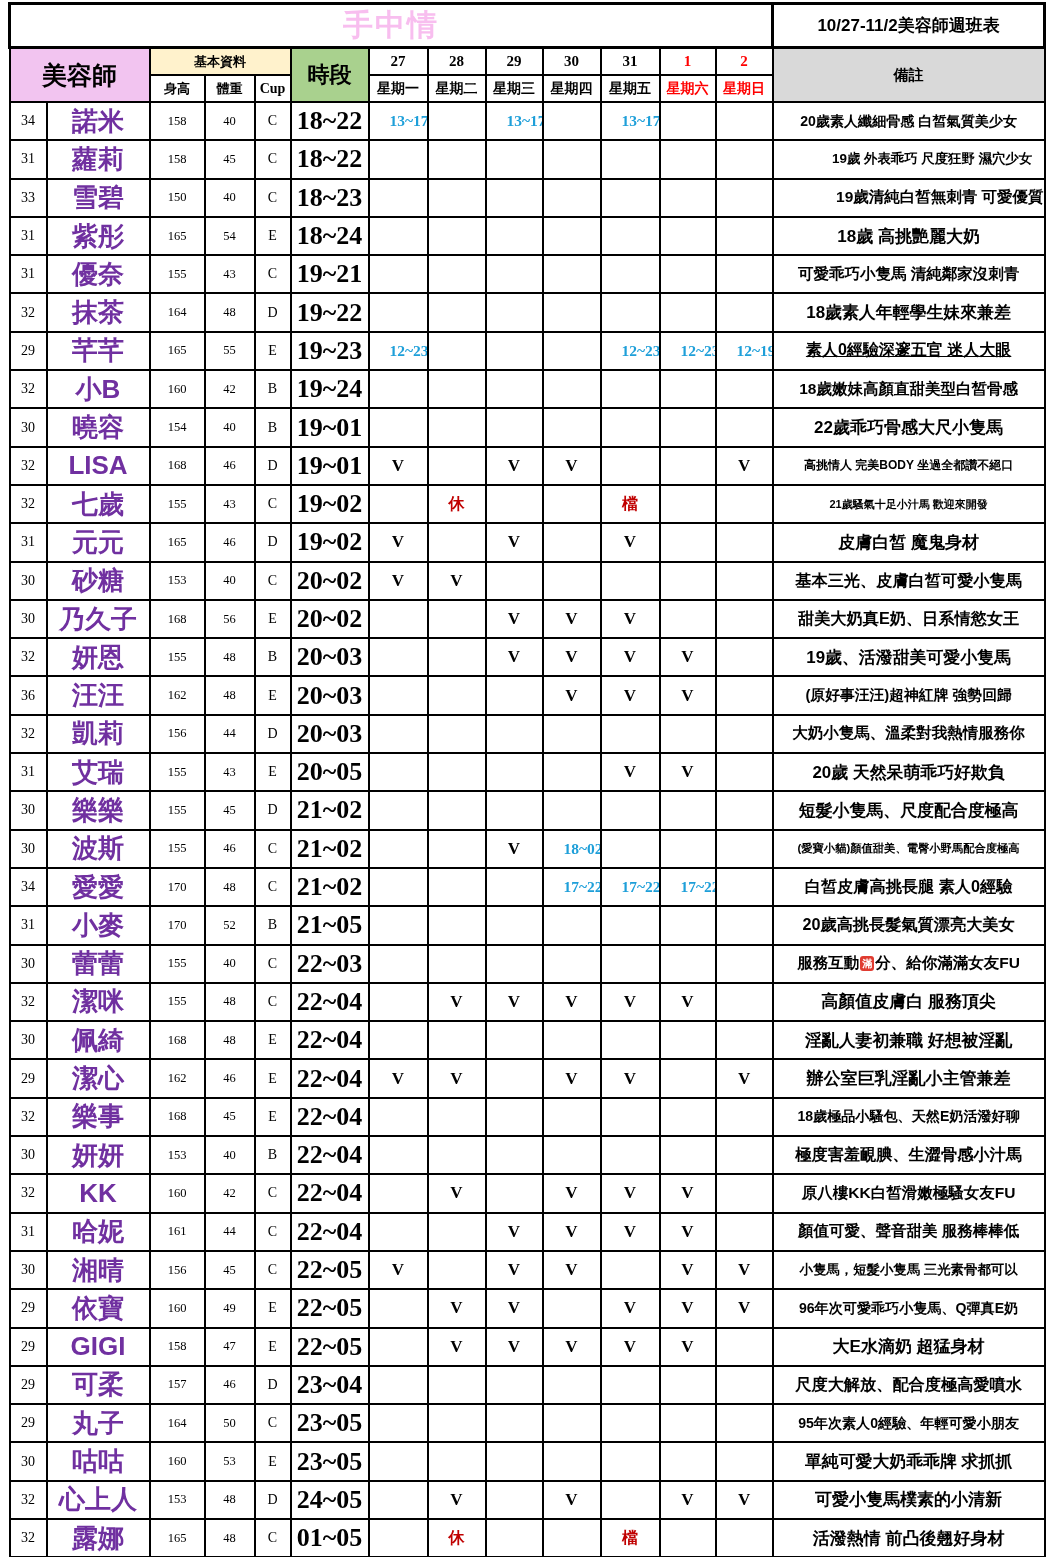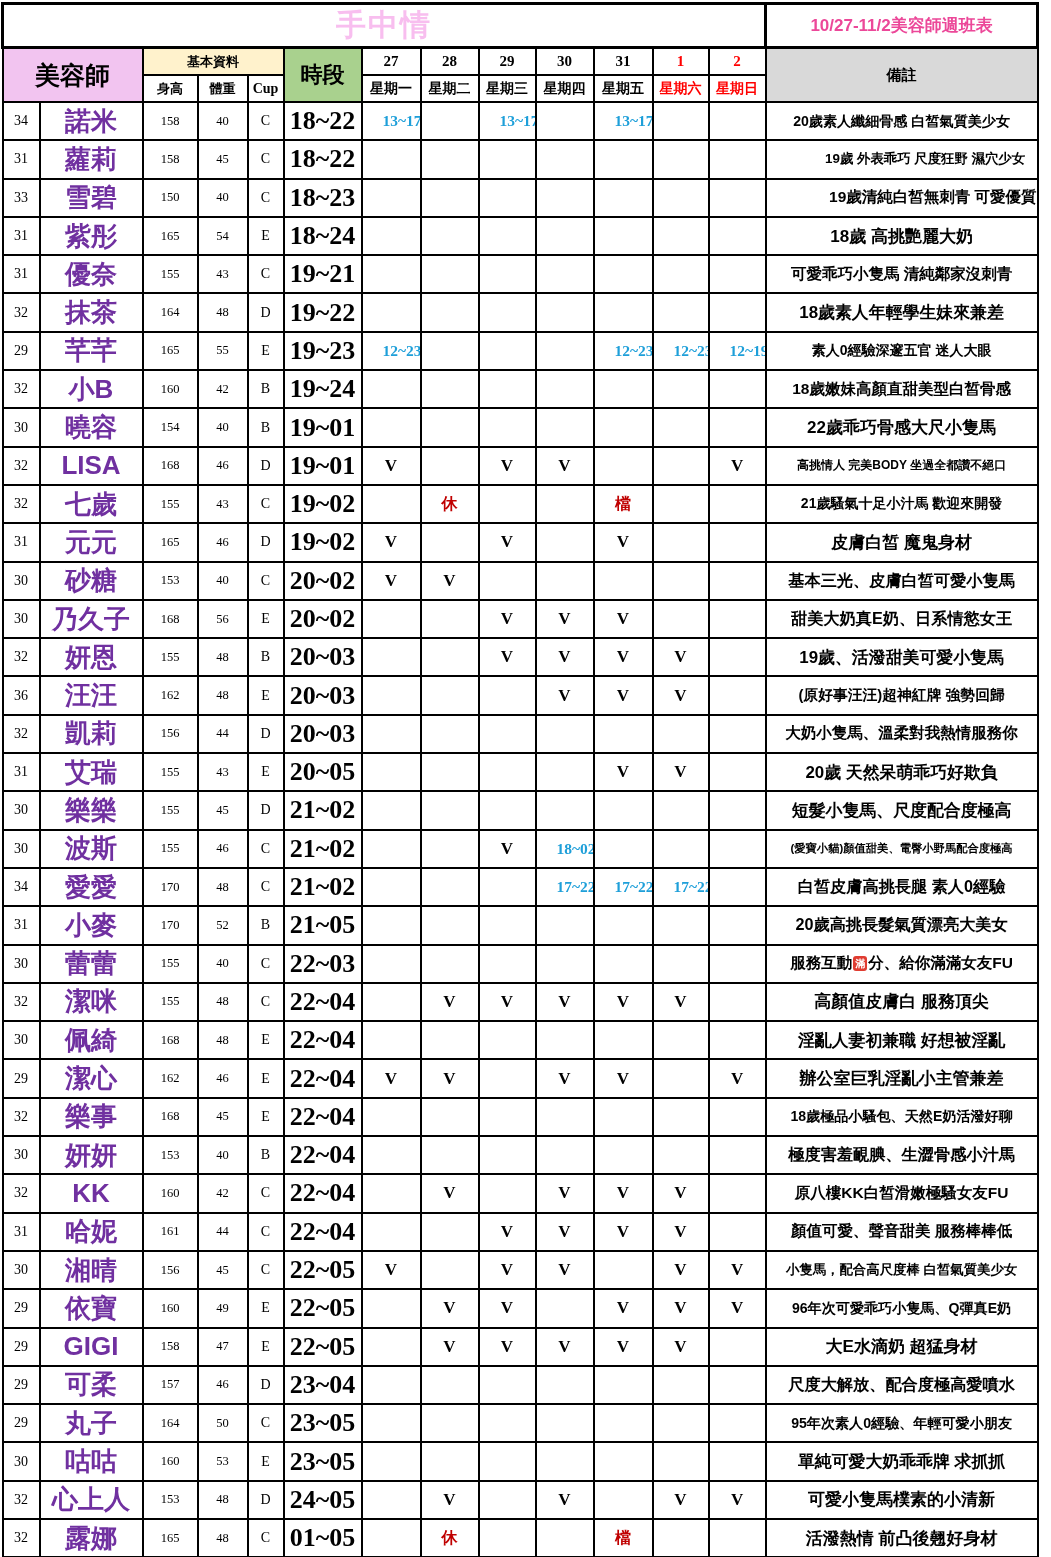--- a/index.html
+++ b/index.html
@@ -2,27 +2,27 @@
 <html style="--purple: #7030A0; --blue: #1E9FD9; --dkred: #C00000; --red: #FF0000; --pink: #F2C4F0; --cream: #FFF2CC; --green: #A9D18E; --gray: #D9D9D9; --titlepink: #F8BEEF;"><head>
 <meta charset="utf-8">
 <style>
   :root{
     --purple:#7030A0; --blue:#1E9FD9; --dkred:#C00000; --red:#FF0000;
     --pink:#F2C4F0; --cream:#FFF2CC; --green:#A9D18E; --gray:#D9D9D9; --titlepink:#F8BEEF;
   }
   html,body{margin:0;padding:0;background:#fff;}
   .page{position:relative;width:1051px;height:1557px;overflow:hidden;background:#fff;
         font-family:"Liberation Sans",sans-serif;}
-  table.sched{border-collapse:collapse;table-layout:fixed;position:absolute;left:1px;top:2px;width:1035px;}
+  table.sched{border-collapse:collapse;table-layout:fixed;position:absolute;left:8px;top:2px;width:1035px;}
   table.sched th, table.sched td{border:2px solid #000;padding:0;overflow:hidden;white-space:nowrap;
         text-align:center;vertical-align:middle;}
   
   tr.title-row th{border-width:3px;height:40px;background:#fff;}
   .title-cell{color:var(--titlepink);font-size:30px;font-weight:bold;letter-spacing:2px;}
-  .subtitle-cell{font-size:17px;font-weight:bold;color:#ec4899;}
+  .subtitle-cell{font-size:17px;font-weight:bold;color:#000000;}
   
   thead tr.h1 th, thead tr.h2 th{height:25px;}
   .h-staff{background:var(--pink);font-size:25px;font-weight:bold;}
   .h-basic{background:var(--cream);font-size:13px;font-weight:bold;}
   .h-sub{background:#fff;font-size:13px;font-weight:bold;margin-left:25px;}
   .h-cup{font-family:"Liberation Serif",serif;font-size:14px;}
   .h-time{background:var(--green);font-size:22px;font-weight:bold;}
   .h-date{background:#fff;font-family:"Liberation Serif",serif;font-size:15px;font-weight:bold;}
   .h-weekday{background:#fff;font-size:14px;font-weight:bold;}
   .h-remark{background:var(--gray);font-size:15px;font-weight:bold;}
@@ -198,21 +198,21 @@
       <td class="c-w">55</td>
       <td class="c-cup">E</td>
       <td class="c-time">19~23</td>
       <td class="c-day time">12~23</td>
       <td class="c-day"></td>
       <td class="c-day"></td>
       <td class="c-day"></td>
       <td class="c-day time">12~23</td>
       <td class="c-day time">12~23</td>
       <td class="c-day time">12~19</td>
-      <td class="c-remark" style="font-size: 14px;">素人0經驗深邃五官 迷人大眼</td>
+      <td class="c-remark" style="font-size: 16px; text-decoration: underline;">素人0經驗深邃五官 迷人大眼</td>
     </tr>
         <tr class="data-row">
       <td class="c-age">32</td>
       <td class="c-name">小B</td>
       <td class="c-h">160</td>
       <td class="c-w">42</td>
       <td class="c-cup">B</td>
       <td class="c-time">19~24</td>
       <td class="c-day"></td>
       <td class="c-day"></td>
@@ -262,21 +262,21 @@
       <td class="c-w">43</td>
       <td class="c-cup">C</td>
       <td class="c-time">19~02</td>
       <td class="c-day"></td>
       <td class="c-day status">休</td>
       <td class="c-day"></td>
       <td class="c-day"></td>
       <td class="c-day status">檔</td>
       <td class="c-day"></td>
       <td class="c-day"></td>
-      <td class="c-remark" style="font-size: 14px; text-align: center;">21歲騷氣十足小汁馬 歡迎來開發</td>
+      <td class="c-remark" style="font-size: 11px; text-align: center;">21歲騷氣十足小汁馬 歡迎來開發</td>
     </tr>
         <tr class="data-row">
       <td class="c-age">31</td>
       <td class="c-name">元元</td>
       <td class="c-h">165</td>
       <td class="c-w">46</td>
       <td class="c-cup">D</td>
       <td class="c-time">19~02</td>
       <td class="c-day mark">V</td>
       <td class="c-day"></td>
@@ -582,21 +582,21 @@
       <td class="c-w">45</td>
       <td class="c-cup">C</td>
       <td class="c-time">22~05</td>
       <td class="c-day mark">V</td>
       <td class="c-day"></td>
       <td class="c-day mark">V</td>
       <td class="c-day mark">V</td>
       <td class="c-day"></td>
       <td class="c-day mark">V</td>
       <td class="c-day mark">V</td>
-      <td class="c-remark" style="font-size: 13.4px;">小隻馬，配合高尺度棒 白皙氣質美少女</td>
+      <td class="c-remark" style="font-size: 13.4px;">小隻馬，短髮小隻馬 三光素骨都可以</td>
     </tr>
         <tr class="data-row">
       <td class="c-age">29</td>
       <td class="c-name">依寶</td>
       <td class="c-h">160</td>
       <td class="c-w">49</td>
       <td class="c-cup">E</td>
       <td class="c-time">22~05</td>
       <td class="c-day"></td>
       <td class="c-day mark">V</td>

